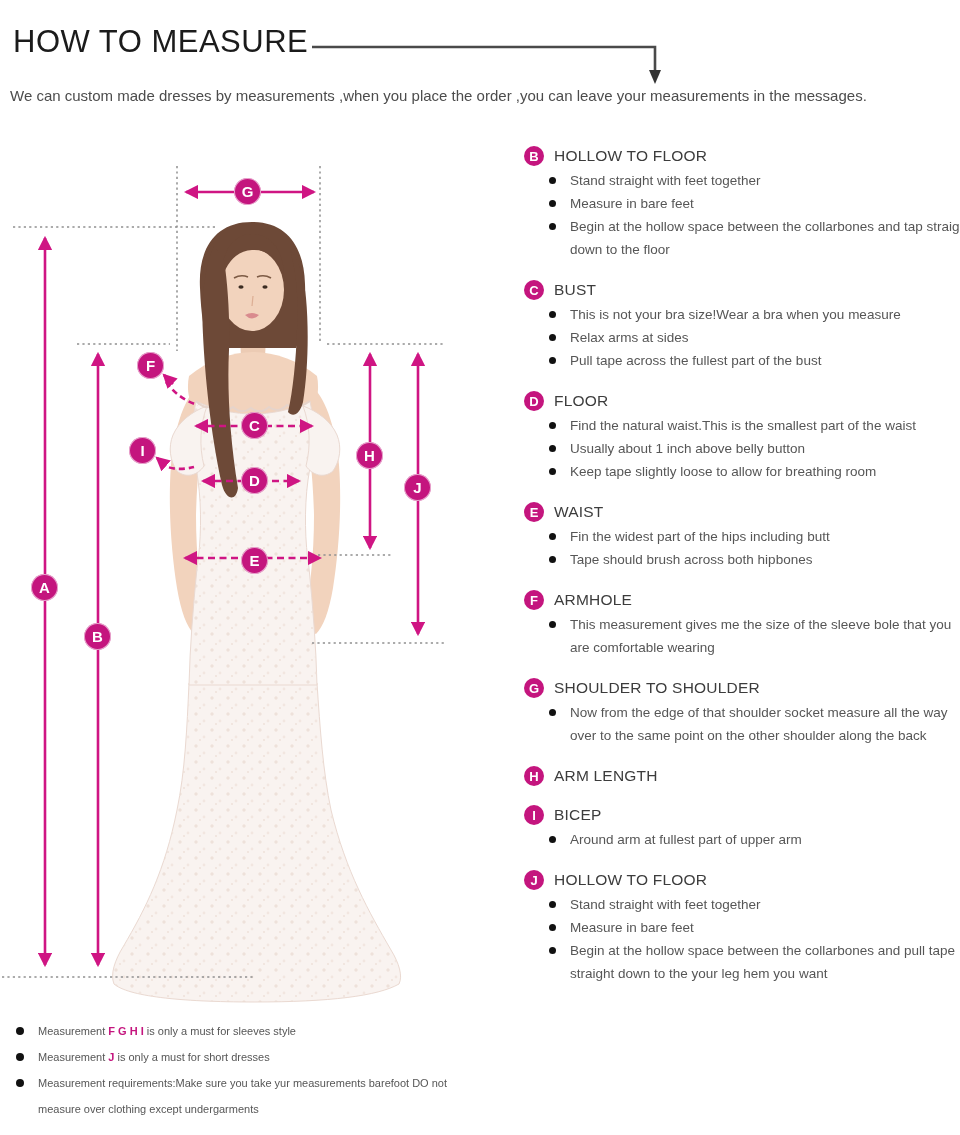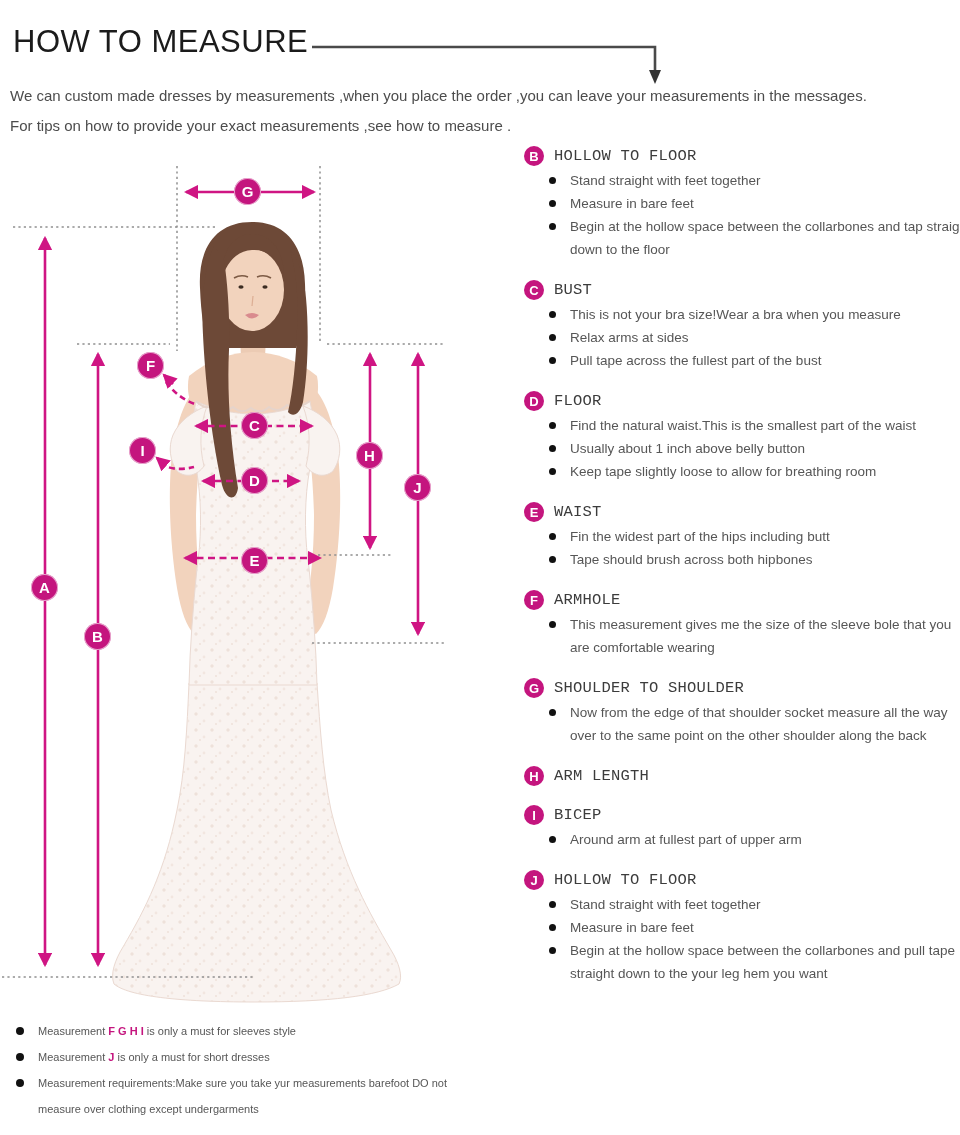--- a/index.html
+++ b/index.html
@@ -26,21 +26,21 @@
   }
   
   .sections{position:absolute;left:524px;top:146px;width:436px;}
   .sec{margin-bottom:19px;}
   .sec-head{display:flex;align-items:center;margin-bottom:3px;}
   .badge{
     width:20px;height:20px;border-radius:50%;background:#c4157e;color:#fff;
     font-size:13px;font-weight:bold;display:flex;align-items:center;
     justify-content:center;margin-right:10px;flex:0 0 20px;
   }
-  .sec-title{font-size:15.5px;color:#3c3c3c;letter-spacing:.2px;font-family:Liberation Mono, monospace;}
+  .sec-title{font-size:15.5px;color:#3c3c3c;letter-spacing:.2px;}
   .sec ul{margin:0;padding:0;list-style:none;}
   .sec li{
     position:relative;padding-left:46px;width:402px;
     font-size:13.5px;color:#565656;line-height:23px;
   }
   .sec li::before{
     content:"";position:absolute;left:25px;top:8px;width:7px;height:7px;
     border-radius:50%;background:#111;
   }
   
@@ -60,21 +60,20 @@
 
 <div class="page">
 
   <h1 class="title">HOW TO MEASURE</h1>
   <svg class="title-arrow" width="370" height="52" viewBox="0 0 370 52">
     <path d="M7,11 H350 V36" fill="none" stroke="#4a4a4a" stroke-width="2.6"></path>
     <path d="M344,34 L356,34 L350,48 Z" fill="#333"></path>
   </svg>
   <div class="intro">
     <p>We can custom made dresses by measurements ,when you place the order ,you can leave your measurements in the messages.</p>
-    <p>For tips on how to provide your exact measurements ,see how to measure .</p>
   </div>
 
   <div class="diagram">
     <svg width="505" height="880" viewBox="0 0 505 880">
       <defs>
         <marker id="am" viewBox="0 0 10 10" refX="8.5" refY="5" markerWidth="5.5" markerHeight="5.5" orient="auto-start-reverse">
           <path d="M0,0 L10,5 L0,10 Z" fill="#cf1583"></path>
         </marker>
         <pattern id="laceP" patternUnits="userSpaceOnUse" width="16" height="16">
           <circle cx="4" cy="4" r="1.7" fill="#eadbd2"></circle>

